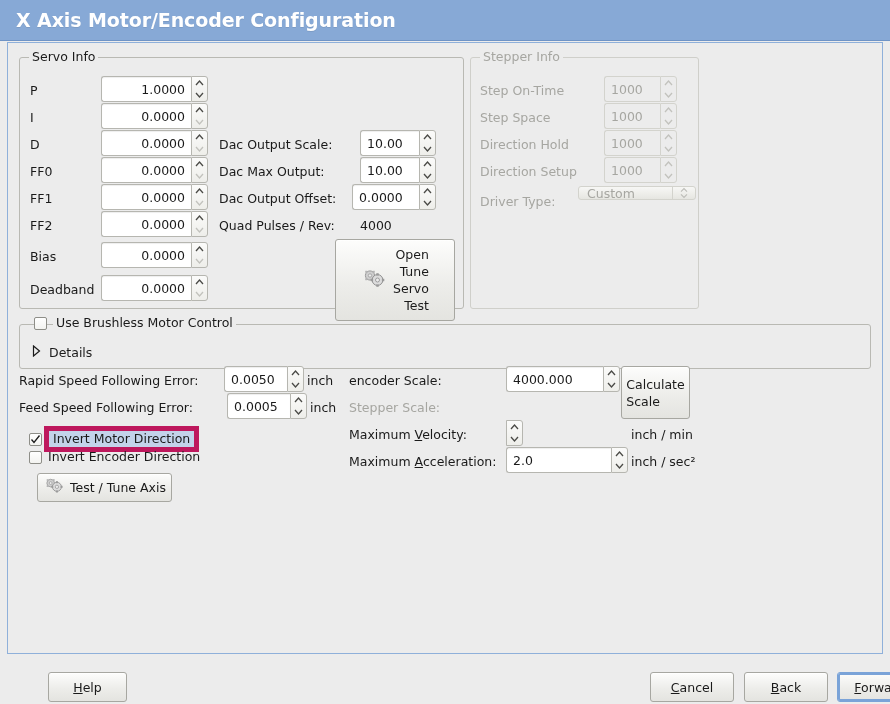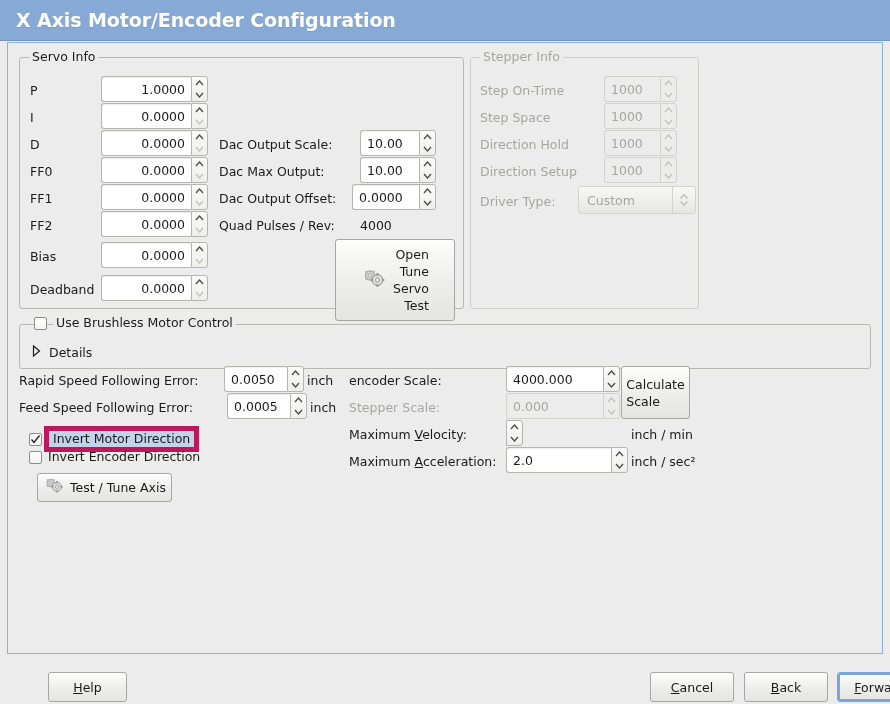--- a/index.html
+++ b/index.html
@@ -86,21 +86,21 @@
   .spin.dim .entry {
     background: #ececec; border-color: #d3d3cd; color: #a6a6a1;
     box-shadow: none;
   }
   .spin.dim .btns { border-color: #d3d3cd; background: #ececec; }
   .spin.dim .btns .ar { color: #c2c2bd; }
   .spin .btns .ar.off { color: #c2c2bd; }
 
   
   .combo {
-    position: absolute; height: 28px; display: flex; align-items: stretch;
+    position: absolute; height: 14px; display: flex; align-items: stretch;
     border: 1px solid #d3d3cd; border-radius: 3px;
     background: linear-gradient(to bottom, #f7f7f5 0%, #e6e6e1 100%);
   }
   .combo .val { flex: 1 1 auto; display: flex; align-items: center; padding: 0 8px;
     font-size: 12.5px; color: #a6a6a1; }
   .combo .sep { width: 1px; background: #d3d3cd; }
   .combo .arrows { flex: 0 0 22px; display: flex; flex-direction: column;
     align-items: center; justify-content: center; color: #bdbdb8; }
 
   
@@ -541,35 +541,20 @@
           </div>
         <div class="ar">
             <svg width="9" height="6" viewBox="0 0 9 6">
               <path d="M1 1 L4.5 5 L8 1" fill="none" stroke="currentColor" stroke-width="1.3"></path>
             </svg>
           </div>
       </div>
     </div>
 
     <div class="lbl dim" style="left:341px; top:358px;">Stepper Scale:</div>
-    <div class="spin dim" style="left:498px; top:350px; width:114px;">
-      <div class="entry">0.000</div>
-      <div class="btns">
-        <div class="ar">
-            <svg width="9" height="6" viewBox="0 0 9 6">
-              <path d="M1 5 L4.5 1 L8 5" fill="none" stroke="currentColor" stroke-width="1.3"></path>
-            </svg>
-          </div>
-        <div class="ar">
-            <svg width="9" height="6" viewBox="0 0 9 6">
-              <path d="M1 1 L4.5 5 L8 1" fill="none" stroke="currentColor" stroke-width="1.3"></path>
-            </svg>
-          </div>
-      </div>
-    </div>
 
     <div class="btn" style="left:613px; top:323px; width:69px; height:53px;">
       <span class="lines" style="text-align:left;">
         <span>Calculate</span><br>
         <span>Scale</span>
       </span>
     </div>
 
     <div class="lbl" style="left:341px; top:385px;"><span>Maximum </span><span class="mn">V</span><span>elocity:</span></div>
     <div class="spin" style="left:498px; top:377px; width:122px;">

